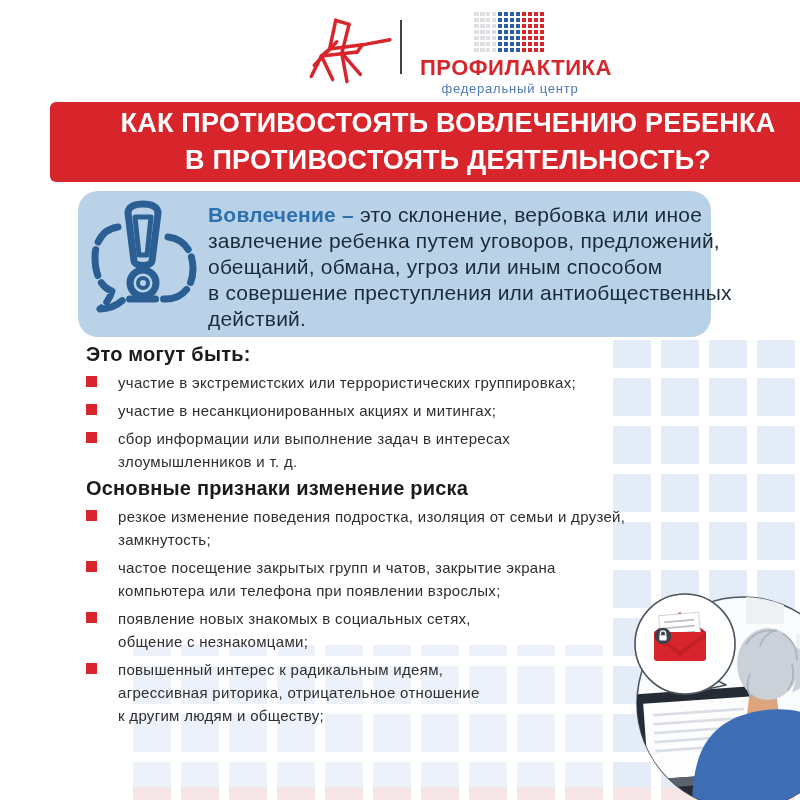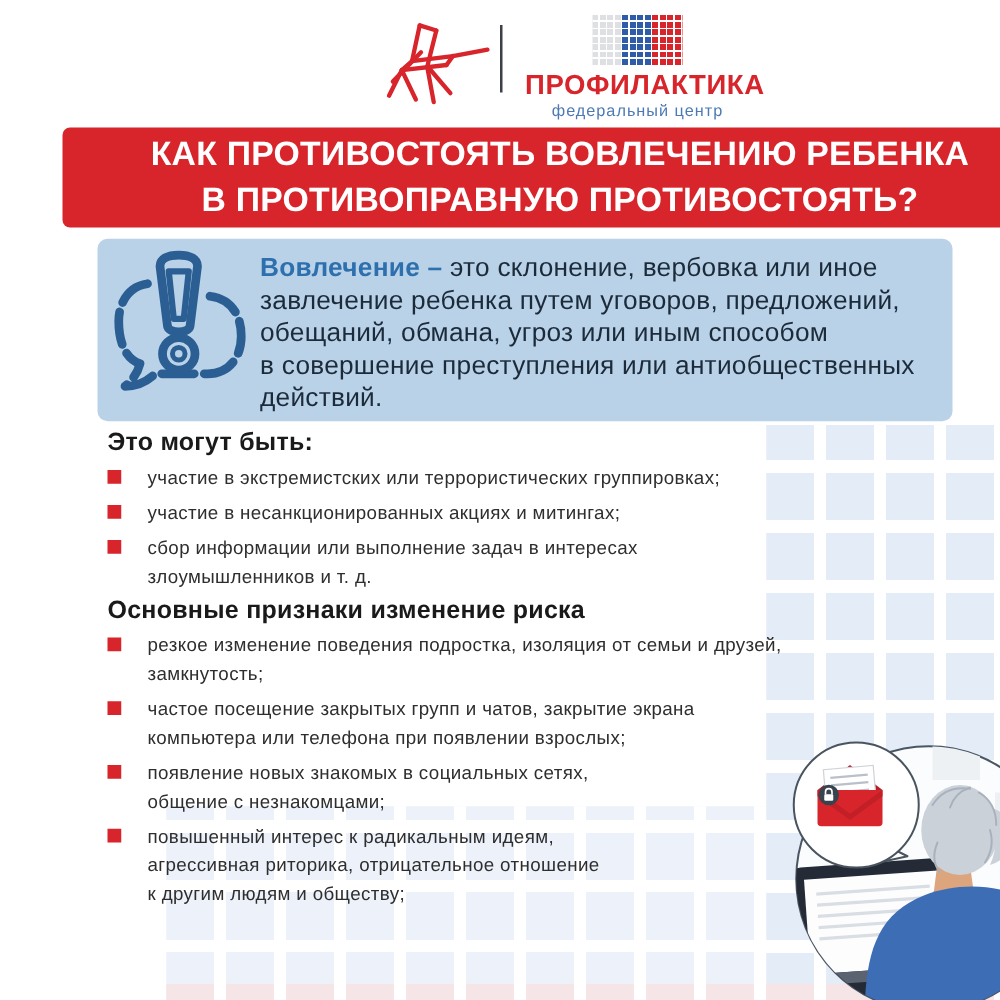--- a/index.html
+++ b/index.html
@@ -43,22 +43,22 @@
     position:absolute;left:2px;top:102px;width:796px;height:80px;
     background:#d8252b;border-radius:6px;
     display:flex;align-items:center;justify-content:center;
   }
   .banner-title{
     color:#ffffff;font-weight:bold;font-size:27px;line-height:37px;
     text-align:center;white-space:pre-line;letter-spacing:0.2px;
   }
   
   .def-box{
-    position:absolute;left:30px;top:191px;width:684px;height:146px;
-    background:#b9d2e8;border-radius:8px;
+    position:absolute;left:30px;top:191px;width:633px;height:146px;
+    background:#b9d2e8;border-radius:20px;
   }
   .def-icon{position:absolute;left:10px;top:8px;width:112px;height:132px;}
   .def-text{
     position:absolute;left:130px;top:11px;width:625px;
     font-size:21px;line-height:26px;color:#1c2b3a;white-space:pre-line;
     letter-spacing:0.2px;
   }
   .def-term{font-weight:bold;color:#2e6fad;}
   
   .content{position:absolute;left:30px;top:342px;width:745px;}
@@ -107,21 +107,21 @@
   <div class="brand-divider"></div>
 
   <div class="brand-block">
     <div class="pixel-logo"></div>
     <div class="brand-name">ПРОФИЛАКТИКА</div>
     <div class="brand-sub">федеральный центр</div>
   </div>
 
   <div class="banner">
     <div class="banner-title">КАК ПРОТИВОСТОЯТЬ ВОВЛЕЧЕНИЮ РЕБЕНКА
-В ПРОТИВОПРАВНУЮ ПРОТИВОСТОЯТЬ?</div>
+В ПРОТИВОСТОЯТЬ ДЕЯТЕЛЬНОСТЬ?</div>
   </div>
 
   <div class="def-box">
     <svg class="def-icon" viewBox="0 0 112 132" fill="none" stroke="#2b5f94" stroke-width="7" stroke-linecap="round" stroke-linejoin="round">
       <path d="M30,28 C16,30 7,42 7,58 C7,74 12,88 24,92 C22,100 17,106 12,110 C22,110 30,106 36,100 L78,100 C94,100 105,88 105,70 C105,52 96,40 80,38" stroke-dasharray="26 8"></path>
       <path d="M40,14 C40,8 46,5 55,5 C64,5 70,8 70,14 L64,62 C63,68 47,68 46,62 Z"></path>
       <path d="M47,18 L63,18 L59,56 L51,56 Z" stroke-width="5"></path>
       <circle cx="55" cy="84" r="13"></circle>
       <circle cx="55" cy="84" r="5" stroke-width="4"></circle>
     </svg>

